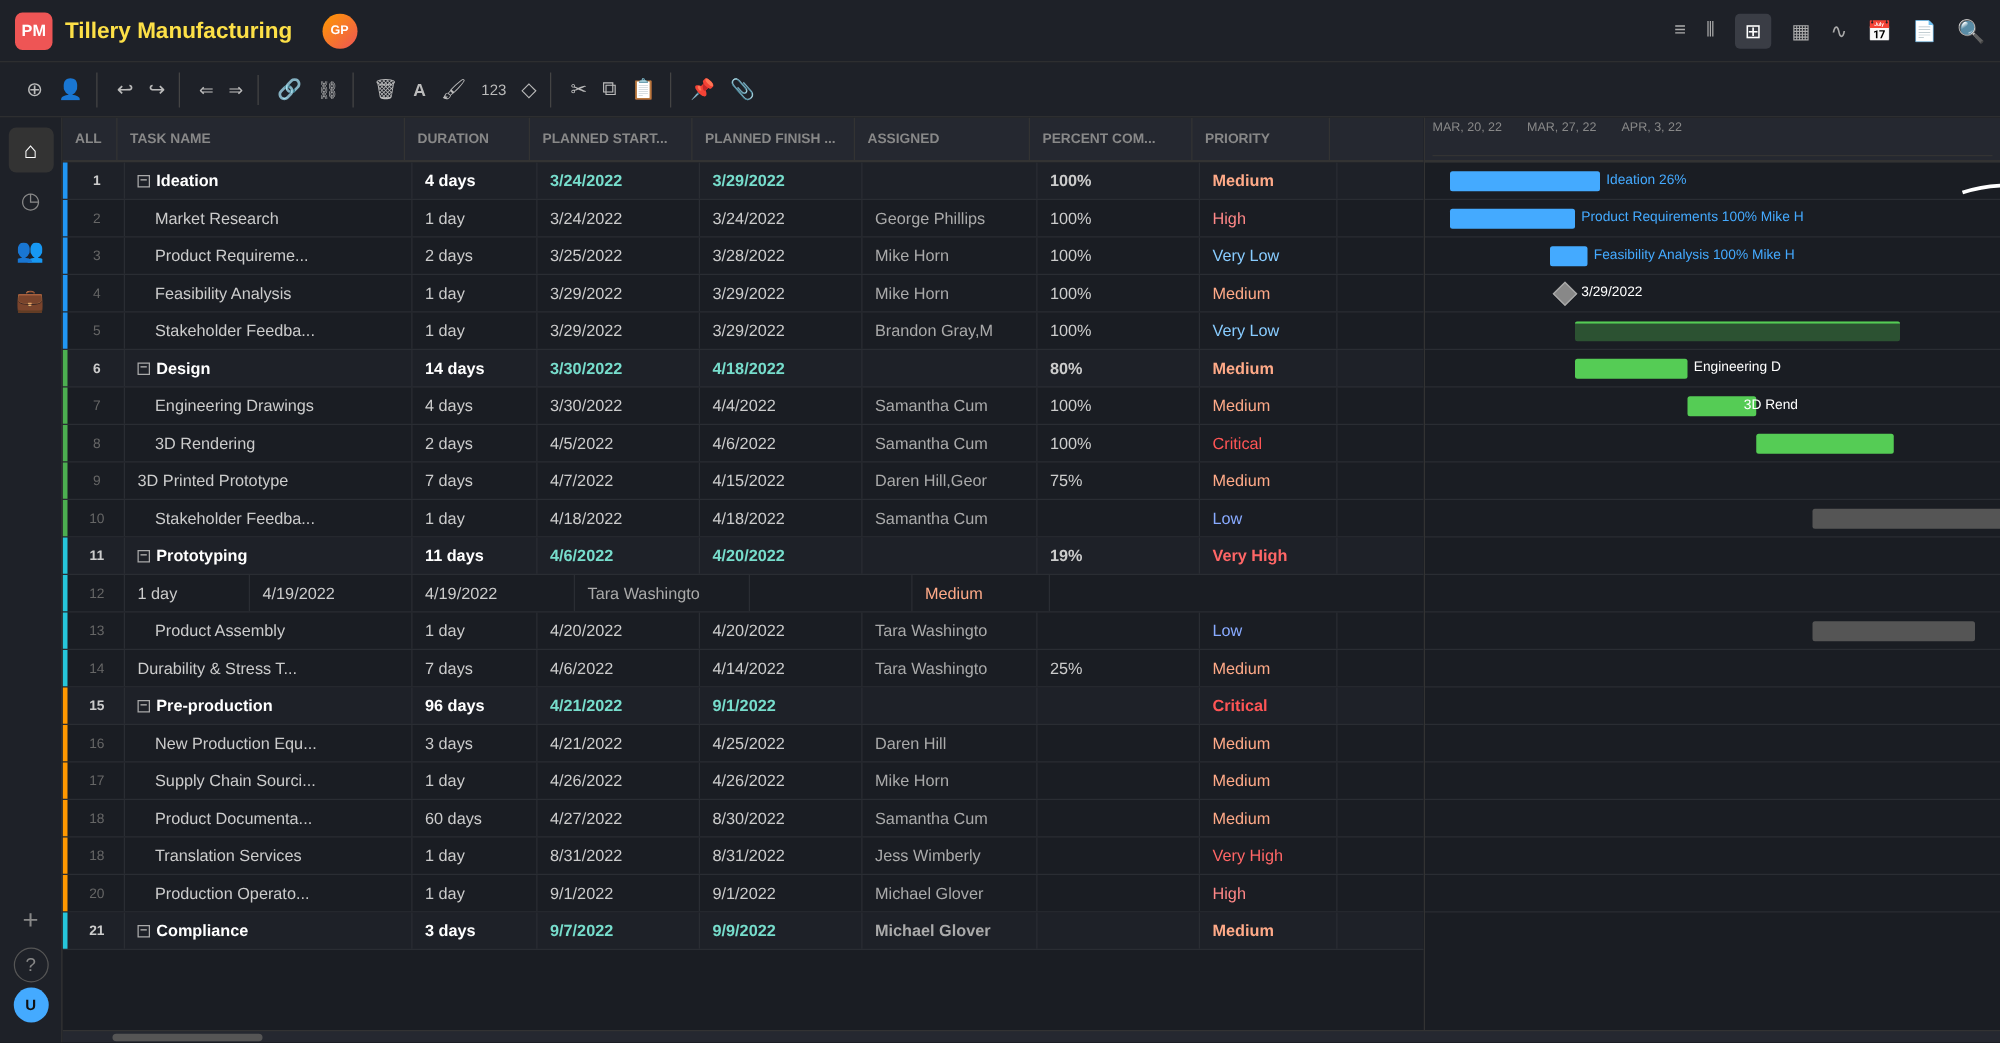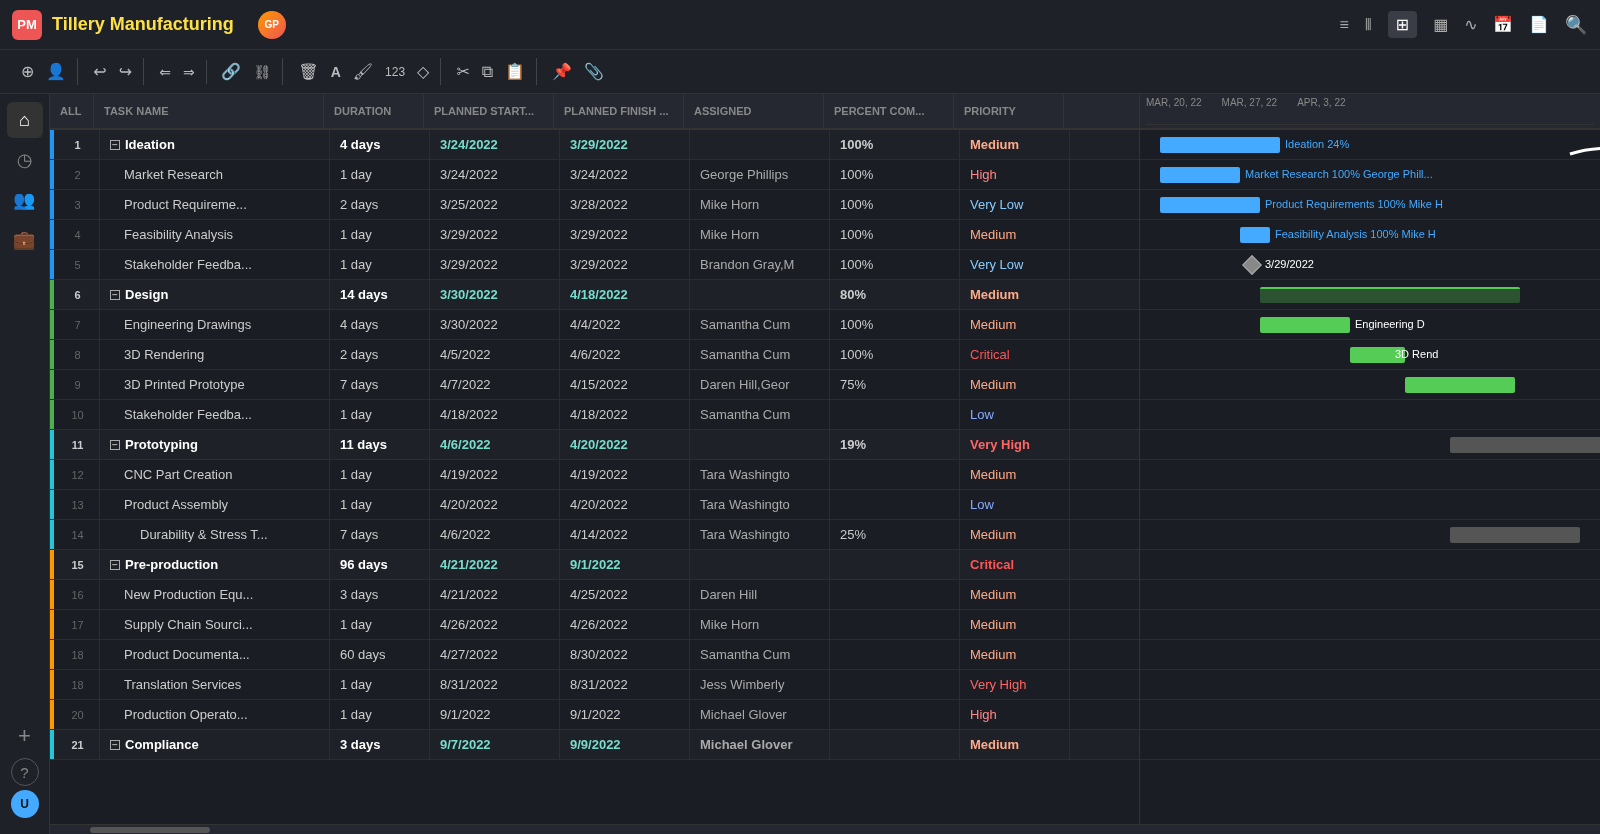--- a/index.html
+++ b/index.html
@@ -474,21 +474,21 @@
     <div class="cell cell-start" style="">4/5/2022</div>
     <div class="cell cell-finish" style="">4/6/2022</div>
     <div class="cell cell-assigned">Samantha Cum</div>
     <div class="cell cell-pct">100%</div>
     <div class="cell cell-priority" style="color:#f55;">Critical</div>
   </div>
             <div class="table-row">
     <div class="color-bar" style="background:#4caf50;"></div>
     <div class="cell cell-num" style="">9</div>
     <div class="cell cell-task">
-                <span style="margin-left:14px;text-align:center;">3D Printed Prototype</span>
+                <span style="text-align:center;">3D Printed Prototype</span>
               </div>
     <div class="cell cell-dur" style="">7 days</div>
     <div class="cell cell-start" style="">4/7/2022</div>
     <div class="cell cell-finish" style="">4/15/2022</div>
     <div class="cell cell-assigned">Daren Hill,Geor</div>
     <div class="cell cell-pct">75%</div>
     <div class="cell cell-priority" style="color:#fa8;">Medium</div>
   </div>
             <div class="table-row">
     <div class="color-bar" style="background:#4caf50;"></div>
@@ -513,23 +513,20 @@
     <div class="cell cell-dur" style="font-weight:bold;color:#fff;">11 days</div>
     <div class="cell cell-start" style="font-weight:bold;color:#7dc;">4/6/2022</div>
     <div class="cell cell-finish" style="font-weight:bold;color:#7dc;">4/20/2022</div>
     <div class="cell cell-assigned"></div>
     <div class="cell cell-pct">19%</div>
     <div class="cell cell-priority" style="color:#f66;font-weight:bold;">Very High</div>
   </div>
             <div class="table-row">
     <div class="color-bar" style="background:#26c6da;"></div>
     <div class="cell cell-num" style="">12</div>
-    <div class="cell cell-task">
-                <span style="margin-left:14px;">CNC Part Creation</span>
-              </div>
     <div class="cell cell-dur" style="">1 day</div>
     <div class="cell cell-start" style="">4/19/2022</div>
     <div class="cell cell-finish" style="">4/19/2022</div>
     <div class="cell cell-assigned">Tara Washingto</div>
     <div class="cell cell-pct"></div>
     <div class="cell cell-priority" style="color:#fa8;">Medium</div>
   </div>
             <div class="table-row">
     <div class="color-bar" style="background:#26c6da;"></div>
     <div class="cell cell-num" style="">13</div>
@@ -540,21 +537,21 @@
     <div class="cell cell-start" style="">4/20/2022</div>
     <div class="cell cell-finish" style="">4/20/2022</div>
     <div class="cell cell-assigned">Tara Washingto</div>
     <div class="cell cell-pct"></div>
     <div class="cell cell-priority" style="color:#8af;">Low</div>
   </div>
             <div class="table-row">
     <div class="color-bar" style="background:#26c6da;"></div>
     <div class="cell cell-num" style="">14</div>
     <div class="cell cell-task">
-                <span style="margin-left:30px;">Durability &amp; Stress T...</span>
+                <span style="margin-left:0;">Durability &amp; Stress T...</span>
               </div>
     <div class="cell cell-dur" style="">7 days</div>
     <div class="cell cell-start" style="">4/6/2022</div>
     <div class="cell cell-finish" style="">4/14/2022</div>
     <div class="cell cell-assigned">Tara Washingto</div>
     <div class="cell cell-pct">25%</div>
     <div class="cell cell-priority" style="color:#fa8;">Medium</div>
   </div>
             <div class="table-row group-row">
     <div class="color-bar" style="background:#ff9800;"></div>
@@ -680,27 +677,23 @@
                 <span style="width:18px;">F</span>
                 <span style="width:18px;">S</span>
             </div>
           </div>
         </div>
 
         <div class="gantt-rows" id="gantt-rows">
 
           <div class="gantt-row">
             <div class="gantt-bar gantt-bar-cyan" style="left:20px;width:120px;"></div>
-            <span class="gantt-bar-label" style="left:145px;color:#4af;">Ideation 24%</span>
-          </div>
-
-          <div class="gantt-row">
-            <div class="gantt-bar gantt-bar-cyan" style="left:20px;width:80px;"></div>
-            <span class="gantt-bar-label" style="left:105px;color:#4af;">Market Research 100% George Phill...</span>
-          </div>
+            <span class="gantt-bar-label" style="left:145px;color:#4af;">Ideation 26%</span>
+          </div>
+
 
           <div class="gantt-row">
             <div class="gantt-bar gantt-bar-cyan" style="left:20px;width:100px;"></div>
             <span class="gantt-bar-label" style="left:125px;color:#4af;">Product Requirements 100% Mike H</span>
           </div>
 
           <div class="gantt-row">
             <div class="gantt-bar gantt-bar-cyan" style="left:100px;width:30px;"></div>
             <span class="gantt-bar-label" style="left:135px;color:#4af;">Feasibility Analysis 100% Mike H</span>
           </div>

